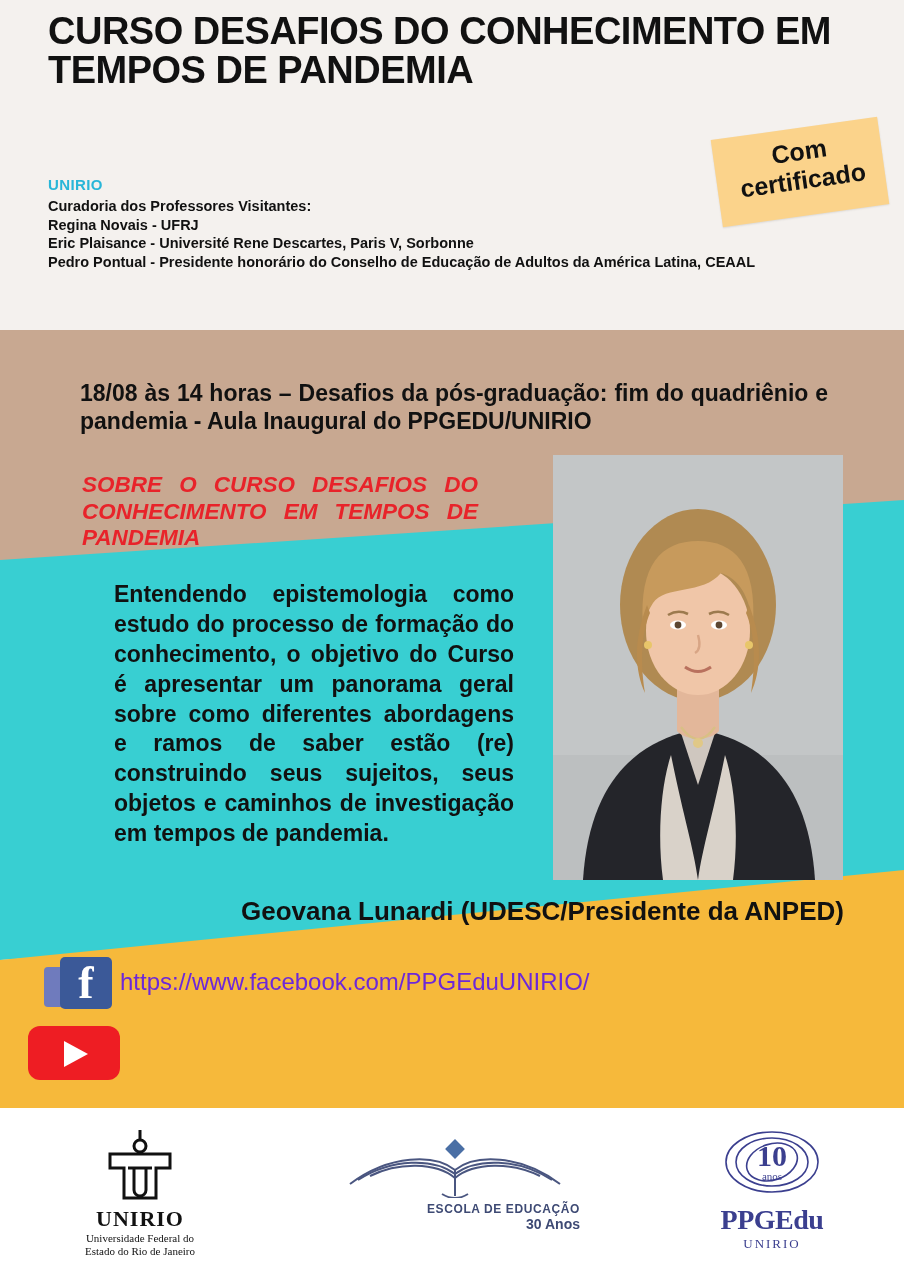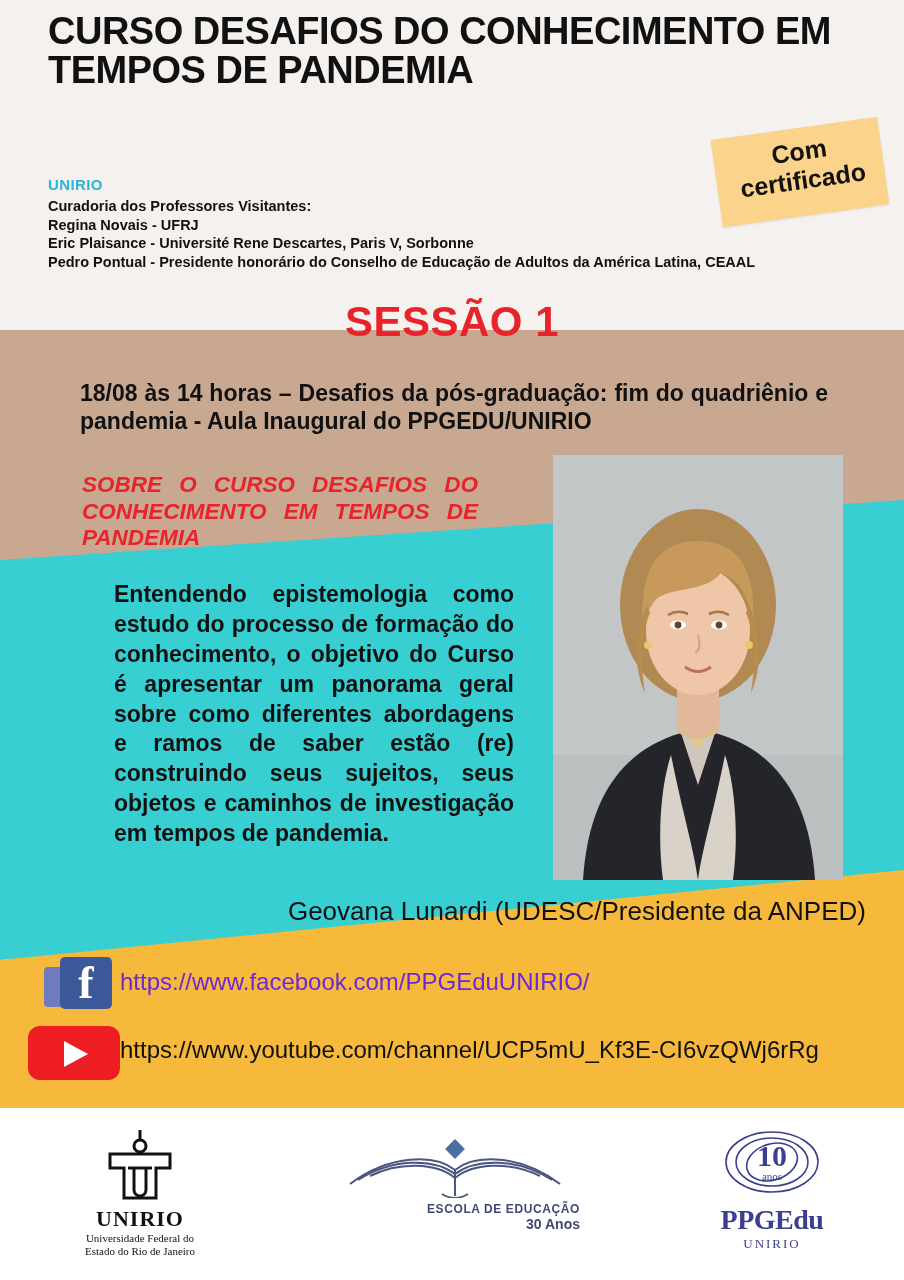--- a/index.html
+++ b/index.html
@@ -177,25 +177,25 @@
     background: #b9bcbd;
     overflow: hidden;
   }
   .photo svg { display: block; }
 
   .speaker {
     position: absolute;
     left: 0;
     top: 896px;
     width: 904px;
-    padding-right: 38px;
+    padding-right: 60px;
     box-sizing: border-box;
     text-align: right;
     font-size: 26px;
-    font-weight: normal;
+    font-weight: bold;
     color: #111111;
   }
 
   
   .fb-icon {
     position: absolute;
     left: 44px;
     top: 957px;
     width: 68px;
     height: 52px;
@@ -343,21 +343,20 @@
   <div class="title">CURSO DESAFIOS DO CONHECIMENTO EM TEMPOS DE PANDEMIA</div>
   <div class="unirio-label">UNIRIO</div>
   <div class="curadoria" style="white-space: pre-line;">Curadoria dos Professores Visitantes:
 Regina Novais - UFRJ
 Eric Plaisance - Université Rene Descartes, Paris V, Sorbonne
 Pedro Pontual - Presidente honorário do Conselho de Educação de Adultos da América Latina, CEAAL</div>
 
   <div class="badge"></div>
   <div class="badge-text">Com certificado</div>
 
-  <div class="sessao">SESSÃO 1</div>
   <div class="datetime">18/08 às 14 horas – Desafios da pós-graduação: fim do quadriênio e pandemia - Aula Inaugural do PPGEDU/UNIRIO</div>
 
   <div class="sobre-title">SOBRE O CURSO DESAFIOS DO CONHECIMENTO EM TEMPOS DE PANDEMIA</div>
   <div class="sobre-body">Entendendo epistemologia como estudo do processo de formação do conhecimento, o objetivo do Curso é apresentar um panorama geral sobre como diferentes abordagens e ramos de saber estão (re) construindo seus sujeitos, seus objetos e caminhos de investigação em tempos de pandemia.</div>
 
   <div class="photo">
     <svg width="290" height="425" viewBox="0 0 290 425" xmlns="http://www.w3.org/2000/svg">
       <rect width="290" height="425" fill="#c3c6c7"></rect>
       <rect y="300" width="290" height="125" fill="#bcbfc0"></rect>
 
@@ -399,21 +398,20 @@
 
   <div class="fb-icon">
     <div class="fb-back"></div>
     <div class="fb-front">f</div>
   </div>
   <div class="fb-link">https://www.facebook.com/PPGEduUNIRIO/</div>
 
   <div class="yt-icon">
     <div class="yt-tri"></div>
   </div>
-  <div class="yt-link">https://www.youtube.com/channel/UCP5mU_Kf3E-CI6vzQWj6rRg</div>
 
   <div class="footer">
 
     <div class="logo-unirio">
       <div class="mark">
         <svg width="100" height="82" viewBox="0 0 100 82" xmlns="http://www.w3.org/2000/svg">
           <g fill="none" stroke="#111111" stroke-width="3">
             <path d="M50 6 v10"></path>
             <circle cx="50" cy="22" r="6"></circle>
             <path d="M20 30 h60 v14 h-14 v30 h-32 v-30 h-14 z"></path>

